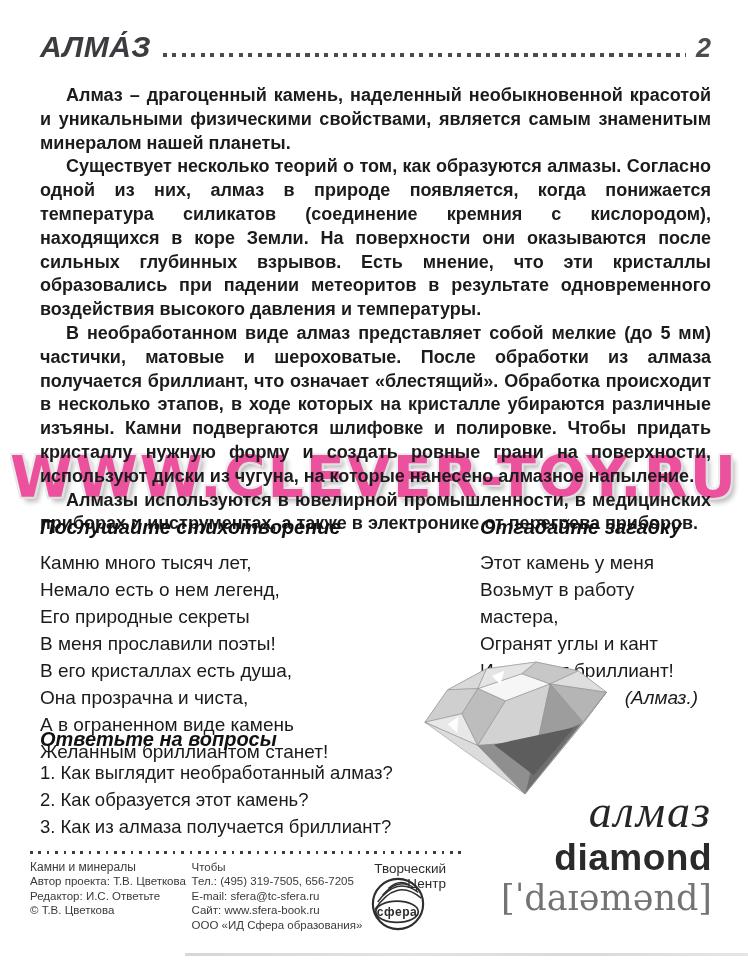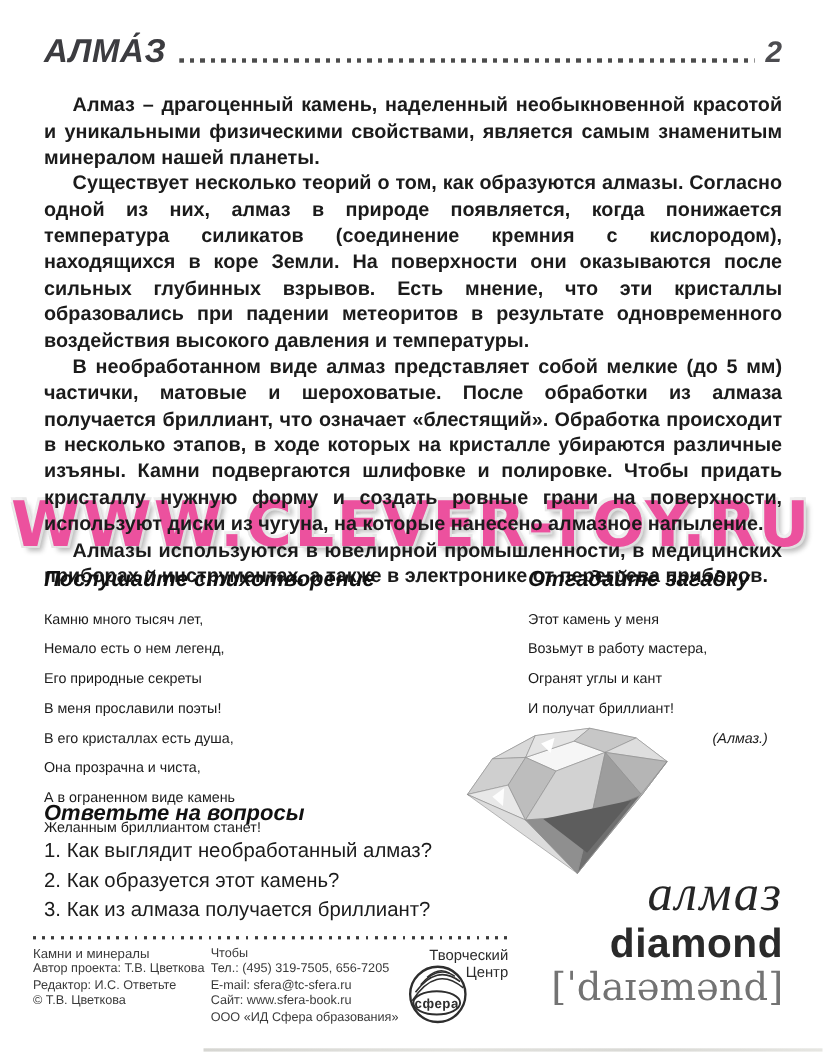--- a/index.html
+++ b/index.html
@@ -25,21 +25,21 @@
   .leader{flex:1;height:4px;align-self:flex-end;margin:0 10px 7px 12px;
     background:repeating-linear-gradient(90deg,#4c4c4c 0 4px,transparent 4px 9.5px);}
   .page-num{font-size:27px;font-style:italic;font-weight:bold;color:#4c4c50;}
   
   .body-text{position:absolute;top:84px;left:40px;right:37px;
     font-size:18px;line-height:23.8px;text-align:justify;}
   .body-text p{margin:0;text-indent:26px;font-weight:bold;}
   
   .cols{position:absolute;top:516px;left:40px;right:48px;display:grid;grid-template-columns:440px auto;}
   .sec-heading{font-size:20px;font-weight:bold;font-style:italic;color:#111;margin:0 0 10px 0;}
-  .verse{font-size:13px;line-height:27px;}
+  .verse{font-size:19px;line-height:27px;}
   .riddle-answer{font-style:italic;text-align:right;padding-right:2px;}
   
   .questions{position:absolute;top:728px;left:40px;width:440px;}
   .questions .sec-heading{margin-bottom:8px;}
   .q-item{font-size:18.5px;line-height:27px;}
   
   .diamond-img{position:absolute;left:413px;top:642px;width:212px;height:168px;}
   
   .word-block{position:absolute;top:789px;right:36px;text-align:right;line-height:1;}
   .word-ru{font-family:"Liberation Serif",serif;font-style:italic;font-size:46px;color:#262626;letter-spacing:2px;}
@@ -48,21 +48,21 @@
   
   .footer{position:absolute;top:851px;left:30px;width:432px;}
   .footer-rule{height:3px;margin-bottom:6px;
     background:repeating-linear-gradient(90deg,#3c3c3c 0 2.6px,transparent 2.6px 8.4px);}
   .footer-row{display:flex;align-items:flex-start;}
   .f-col{font-size:11.5px;line-height:14.4px;color:#3a3a3a;}
   .f-col1{width:166px;}
   .f-col2{width:176px;}
   .f-series{font-weight:normal;font-size:12px;}
   .footer-logo{position:relative;width:100px;height:76px;margin-left:2px;}
-  .logo-lines{position:absolute;right:0;top:1px;text-align:right;font-size:13.5px;line-height:15px;color:#2b2b2b;margin-left:16px;}
+  .logo-lines{position:absolute;right:16px;top:1px;text-align:right;font-size:13.5px;line-height:15px;color:#2b2b2b;margin-left:16px;}
   .logo-svg{position:absolute;left:4px;top:13px;}
   
   .scan-strip{position:absolute;left:185px;right:0;top:953px;height:2.5px;
     background:linear-gradient(90deg,#d6d6d2,#e3e3df 40%,#d9d9d5 70%,#e6e6e2);}
 </style>
 </head>
 <body>
 
 <div class="page">
 

